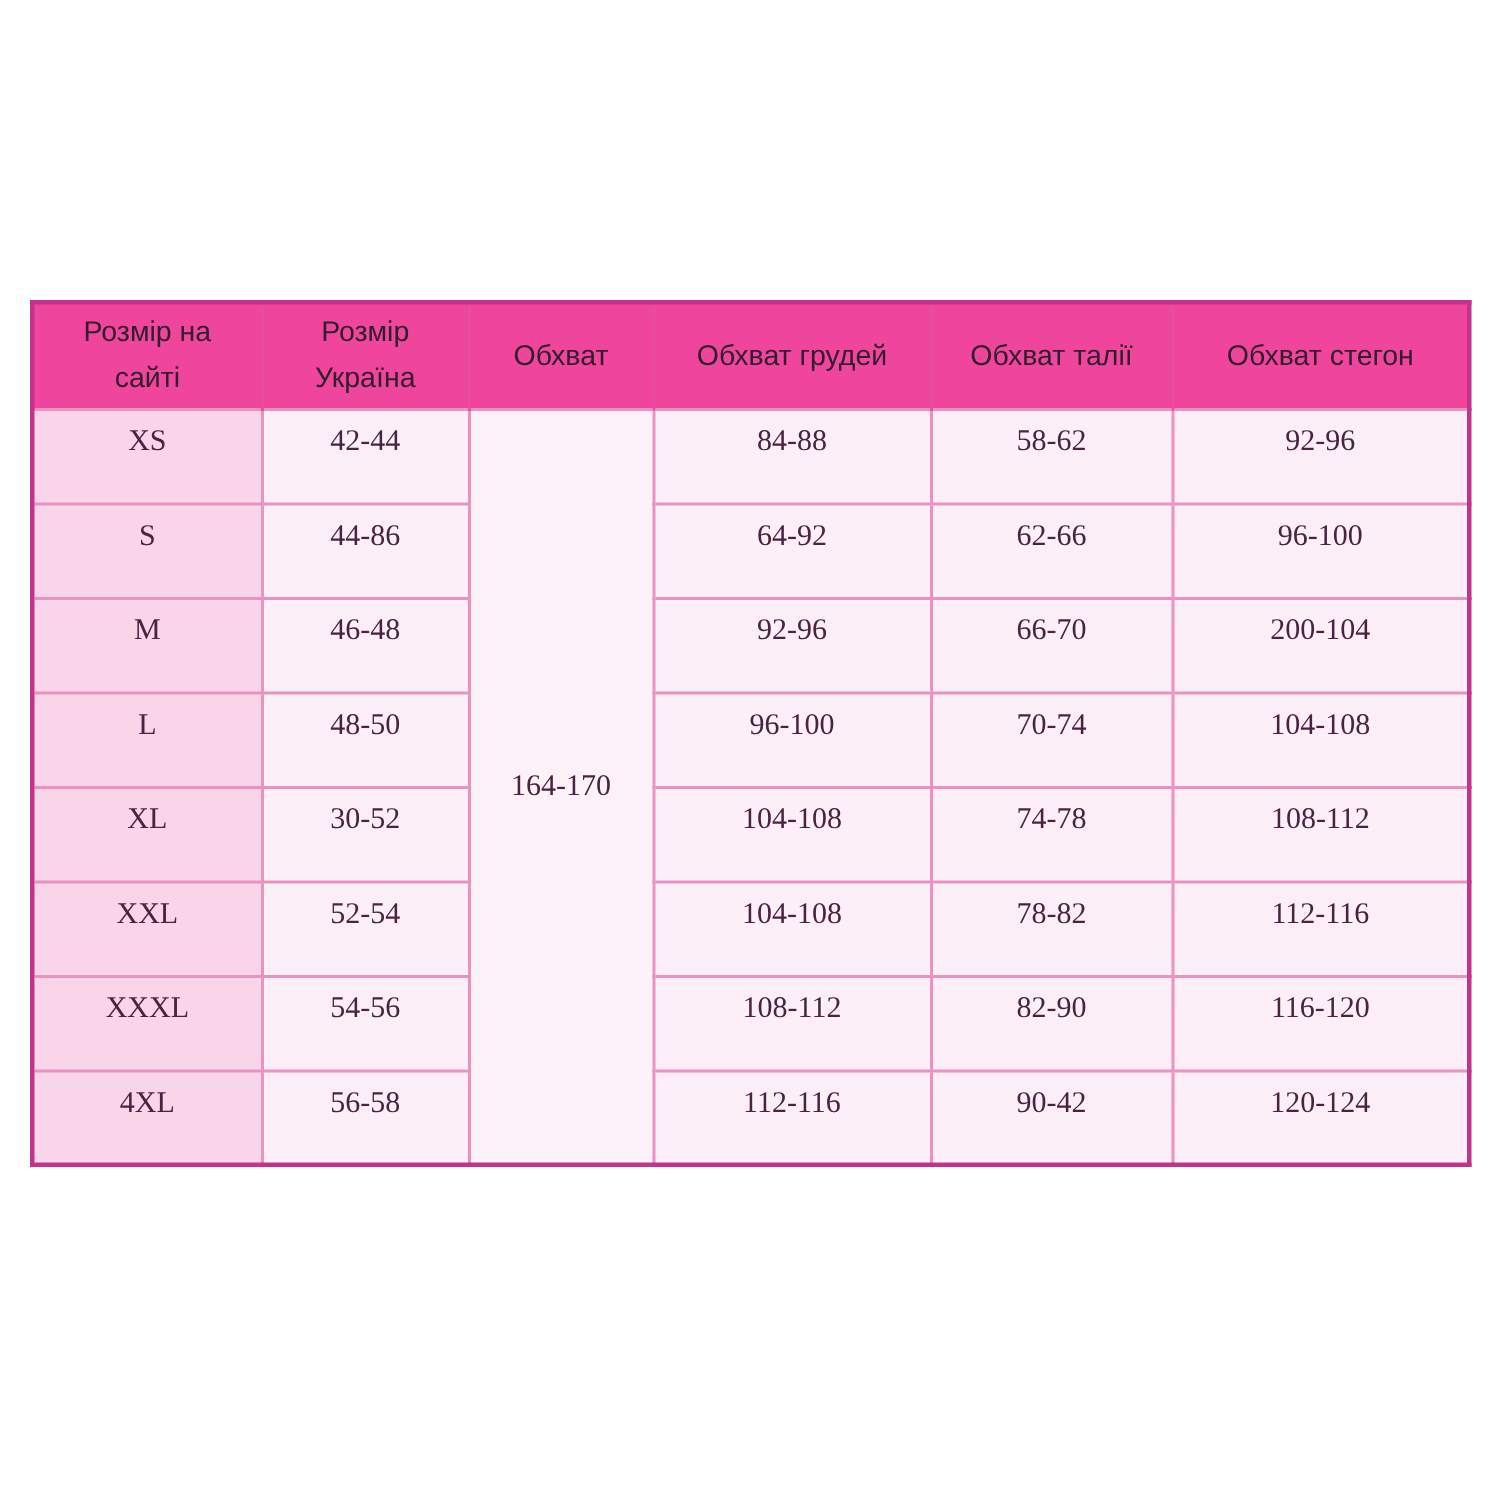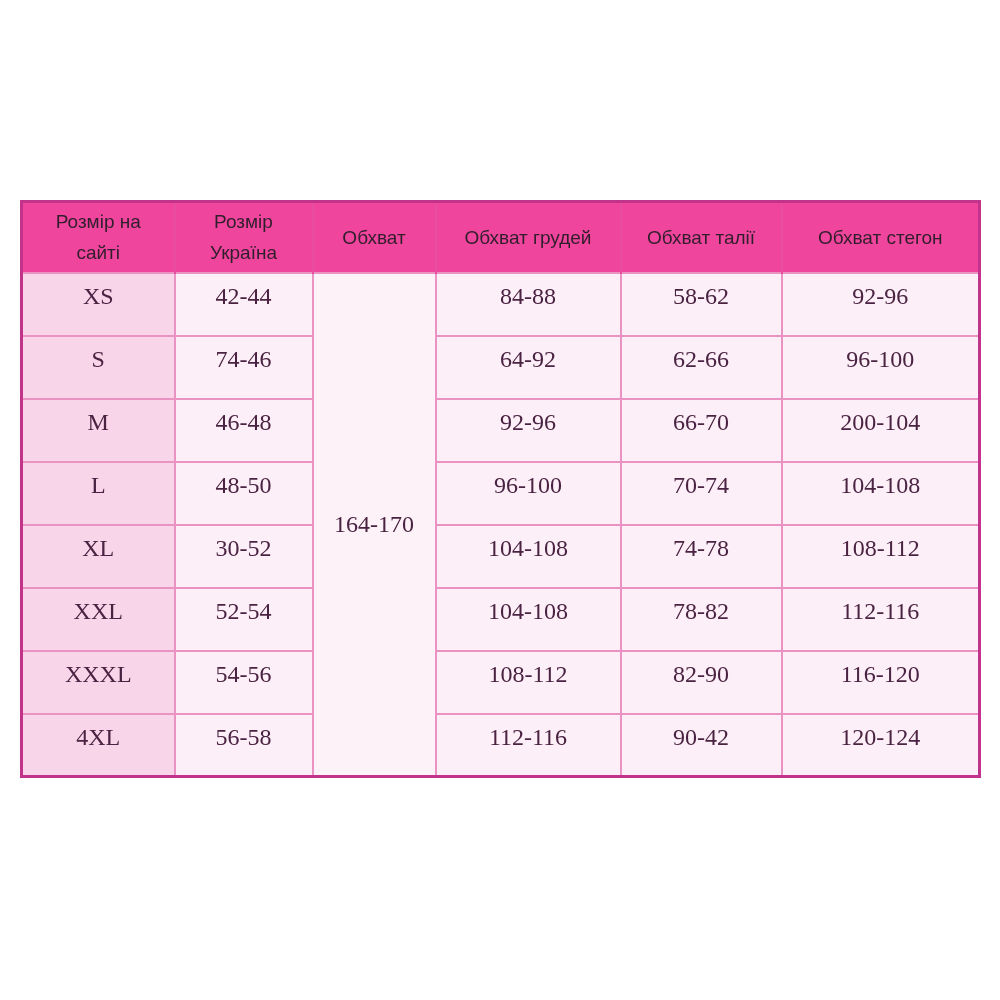--- a/index.html
+++ b/index.html
@@ -35,21 +35,21 @@
     vertical-align: middle;
     line-height: 1.65;
     padding: 2px 16px;
     border-left: 2px solid #e94d9f;
   }
   th:first-child { border-left: none; text-align: center; }
   td {
     background: #fdeff7;
     border: 2px solid #ea93c3;
     font-family: "Liberation Serif", serif;
-    font-size: 24px;
+    font-size: 20px;
     color: #4a2342;
     text-align: center;
     vertical-align: top;
     padding: 9px 4px 0 4px;
   }
   td.col-site { background: #f8d5e8; }
   td.col-height {
     background: #fdf2f8;
     vertical-align: middle;
     padding: 16px;
@@ -82,21 +82,21 @@
       <tr>
         <td class="col-site">XS</td>
         <td>42-44</td>
         <td class="col-height" rowspan="8">164-170</td>
         <td>84-88</td>
         <td>58-62</td>
         <td>92-96</td>
       </tr>
       <tr>
         <td class="col-site">S</td>
-        <td>74-46</td>
+        <td>44-86</td>
         <td>64-92</td>
         <td>62-66</td>
         <td>96-100</td>
       </tr>
       <tr>
         <td class="col-site">M</td>
         <td>46-48</td>
         <td>92-96</td>
         <td>66-70</td>
         <td>200-104</td>

